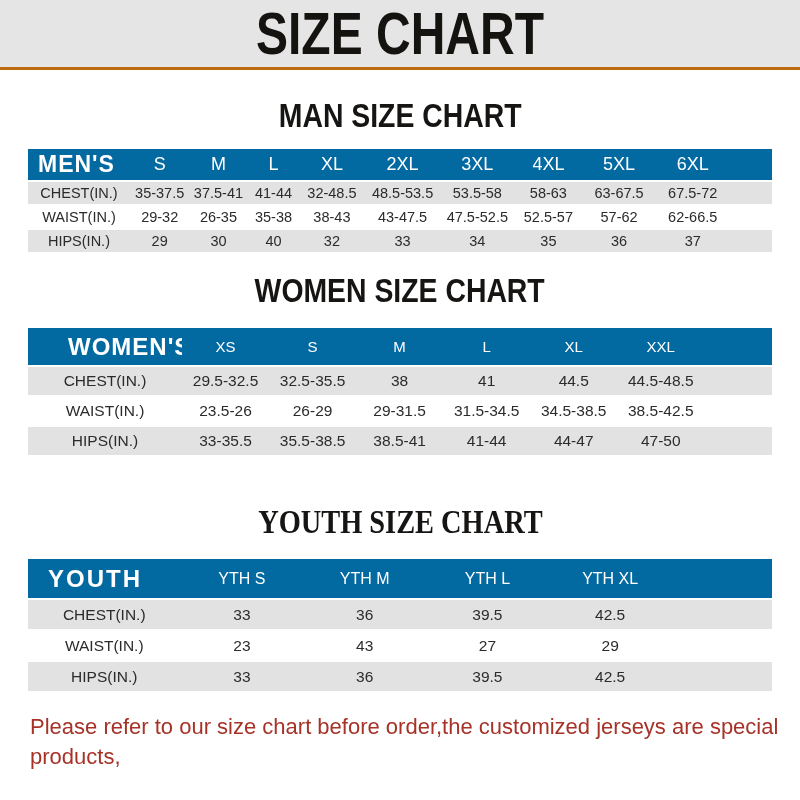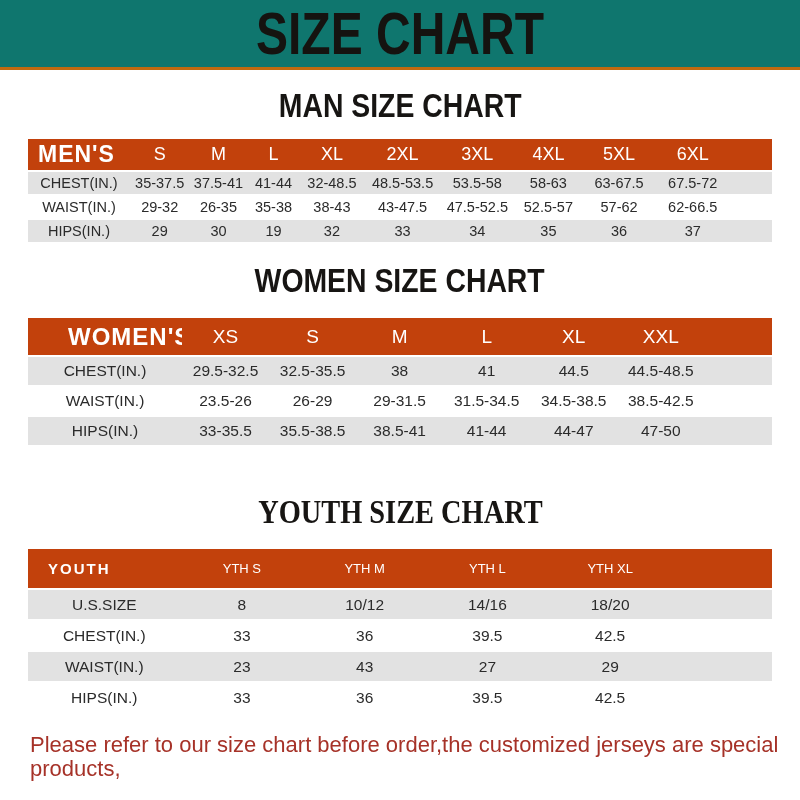--- a/index.html
+++ b/index.html
@@ -1,68 +1,68 @@
 <!DOCTYPE html>
 <html><head>
 <meta charset="utf-8">
 <style>
   * { margin:0; padding:0; box-sizing:border-box; }
   html,body { width:800px; height:800px; background:#ffffff; overflow:hidden;
               font-family:"Liberation Sans", sans-serif; }
 
   
-  .banner { width:800px; height:70px; background:#0f766e;
+  .banner { width:800px; height:70px; background:#e5e5e5;
             border-bottom:3px solid #c06a10;
             display:flex; align-items:center; justify-content:center; }
   .banner-title { font-size:60px; font-weight:bold; color:#151310;
                   letter-spacing:0px; transform:scaleX(0.80);
                   white-space:nowrap; line-height:1; }
 
   
   .section-heading { text-align:center; font-weight:bold; color:#171513;
                      font-size:33px; line-height:36px; white-space:nowrap; }
   .section-heading > span { display:inline-block; transform:scaleX(0.86); }
-  #heading-men   { margin-top:18px; }
+  #heading-men   { margin-top:28px; }
   #heading-women { margin-top:19px; }
   #heading-youth { margin-top:47px;font-family:Liberation Serif, serif; }
 
   
   table.size-table { width:744px; margin:0 28px; table-layout:fixed;
                      border-collapse:separate; border-spacing:0 2px; }
   table.size-table th, table.size-table td { text-align:center; white-space:nowrap;
                      overflow:hidden; vertical-align:middle; }
-  table.size-table thead tr { background:#c2410c;border-radius:11px; }
+  table.size-table thead tr { background:#0369a1;border-radius:11px; }
   table.size-table thead th { color:#ffffff; font-weight:normal; }
   table.size-table thead th.tbl-label { color:#ffffff; font-weight:bold;
                      text-align:left; padding-left:10px; letter-spacing:1px; }
   table.size-table tbody td { color:#2b2b2b; }
   table.size-table tbody tr:nth-child(odd)  { background:#e2e2e2; }
   table.size-table tbody tr:nth-child(even) { background:#ffffff; }
 
   
   #table-men { margin-top:13px; }
   #table-men thead th { height:31px; font-size:18px; }
   #table-men thead th.tbl-label { font-size:23px; }
   #table-men tbody td { height:22px; font-size:14.5px; }
 
   
   #table-women { margin-top:17px; }
-  #table-women thead th { height:37px; font-size:19px; }
+  #table-women thead th { height:37px; font-size:15px; }
   #table-women thead th.tbl-label { font-size:24px;padding-left:40px; }
   #table-women tbody td { height:28px; font-size:15.5px; }
 
   
   #table-youth { margin-top:17px; }
-  #table-youth thead th { height:39px; font-size:13px; }
-  #table-youth thead th.tbl-label { font-size:15px; letter-spacing:2px;padding-left:20px; }
+  #table-youth thead th { height:39px; font-size:16px; }
+  #table-youth thead th.tbl-label { font-size:24px; letter-spacing:2px;padding-left:20px; }
   #table-youth tbody td { height:29px; font-size:15.5px; }
 
   
   .footer-note { margin:19px 0 0 30px; color:#a63228;
-                 font-size:22px; line-height:24px; }
+                 font-size:22px; line-height:30px; }
 </style>
 </head>
 <body>
 
 <div class="banner">
   <div class="banner-title">SIZE CHART</div>
 </div>
 
 <div class="section-heading" id="heading-men">
   <span>MAN SIZE CHART</span>
@@ -120,21 +120,21 @@
         <td>47.5-52.5</td>
         <td>52.5-57</td>
         <td>57-62</td>
         <td>62-66.5</td>
         <td></td>
       </tr>
       <tr>
         <td class="row-label">HIPS(IN.)</td>
         <td>29</td>
         <td>30</td>
-        <td>19</td>
+        <td>40</td>
         <td>32</td>
         <td>33</td>
         <td>34</td>
         <td>35</td>
         <td>36</td>
         <td>37</td>
         <td></td>
       </tr>
     </tbody>
   </table>
@@ -216,28 +216,20 @@
         <th class="tbl-label">YOUTH</th>
         <th>YTH S</th>
         <th>YTH M</th>
         <th>YTH L</th>
         <th>YTH XL</th>
         <th></th>
       </tr>
     </thead>
     <tbody>
       <tr>
-        <td class="row-label">U.S.SIZE</td>
-        <td>8</td>
-        <td>10/12</td>
-        <td>14/16</td>
-        <td>18/20</td>
-        <td></td>
-      </tr>
-      <tr>
         <td class="row-label">CHEST(IN.)</td>
         <td>33</td>
         <td>36</td>
         <td>39.5</td>
         <td>42.5</td>
         <td></td>
       </tr>
       <tr>
         <td class="row-label">WAIST(IN.)</td>
         <td>23</td>

